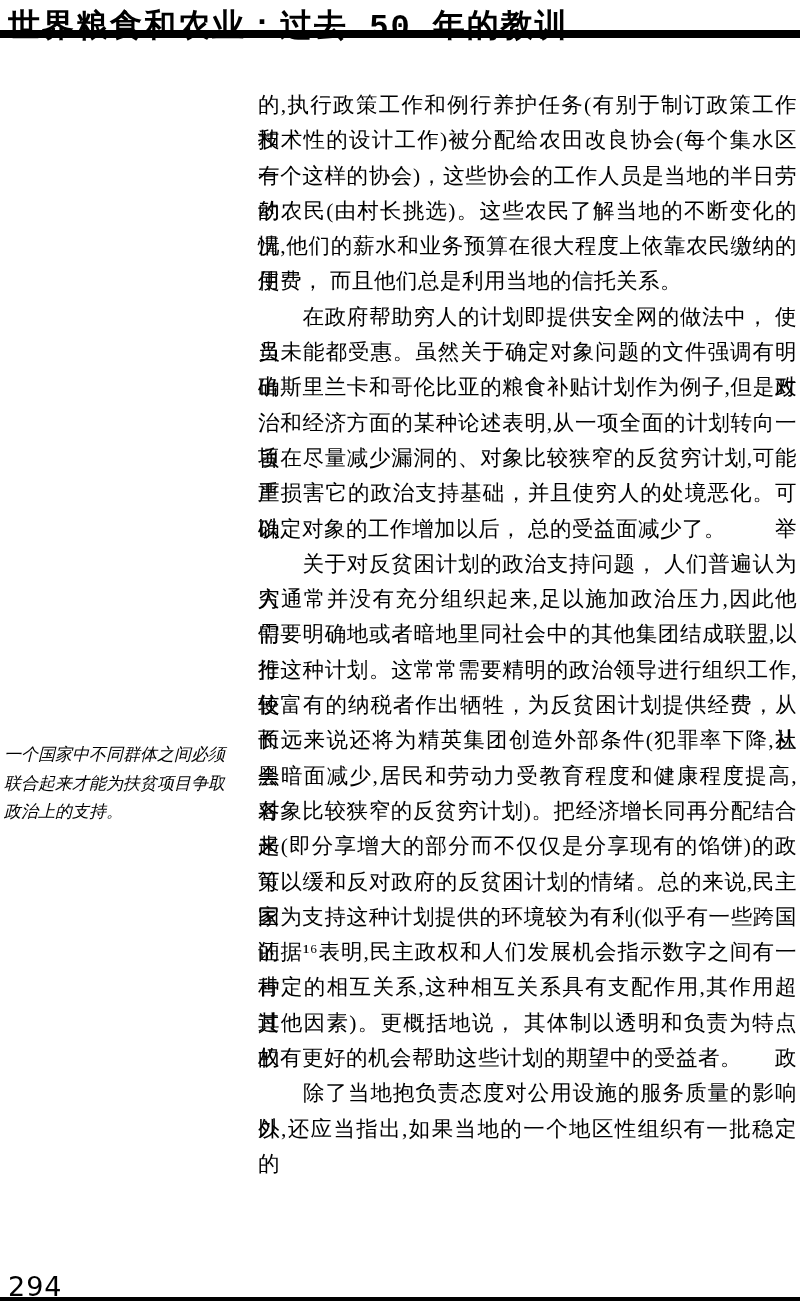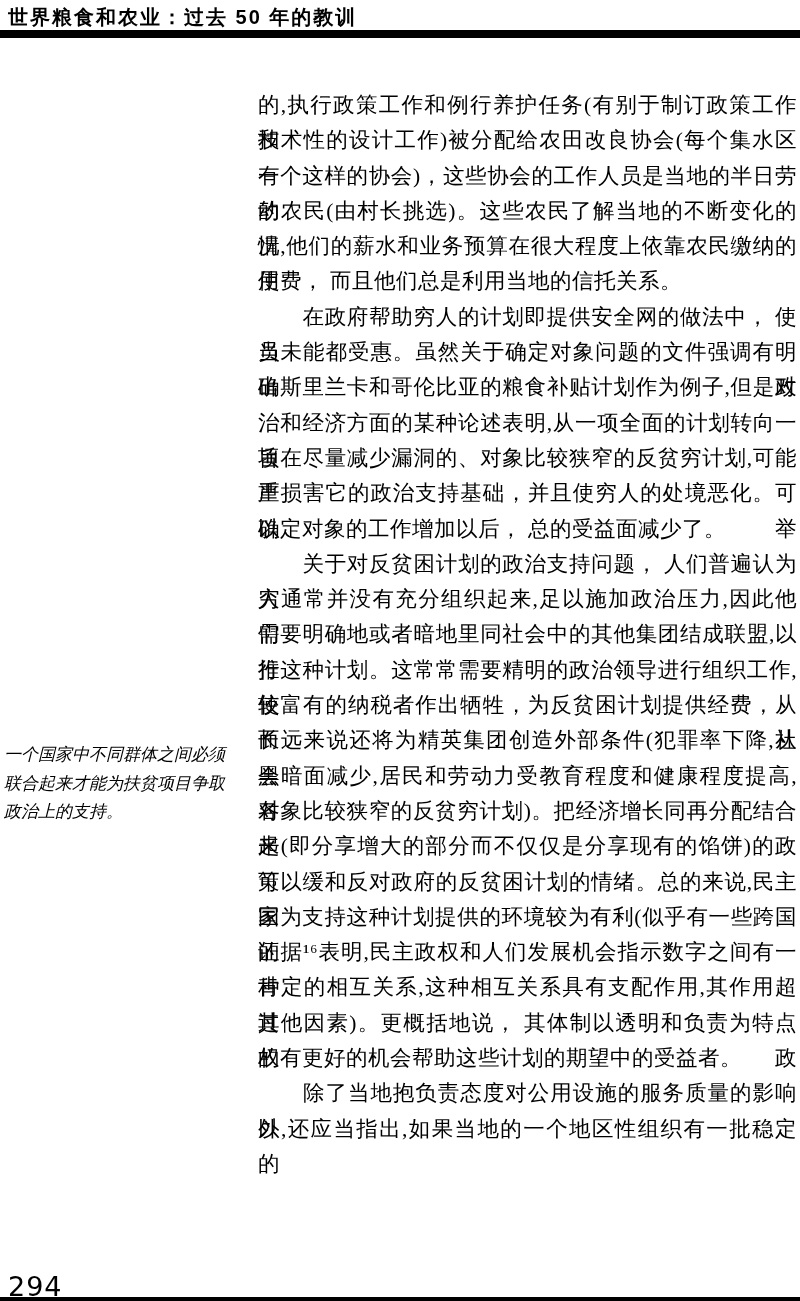--- a/index.html
+++ b/index.html
@@ -9,23 +9,23 @@
     height: 1301px;
     background: #ffffff;
     color: #000000;
     font-family: "Liberation Serif", "DejaVu Serif", serif;
     overflow: hidden;
   }
   .header-title {
     position: absolute;
     left: 8px;
     top: 4px;
-    font-family: Liberation Sans, sans-serif;
+    font-family: Liberation Mono, monospace;
     font-weight: bold;
-    font-size: 20px;
+    font-size: 32px;
     letter-spacing: 2px;
     white-space: nowrap;
   }
   .header-rule {
     position: absolute;
     left: 0;
     top: 30px;
     width: 800px;
     height: 8px;
     background: #000000;

